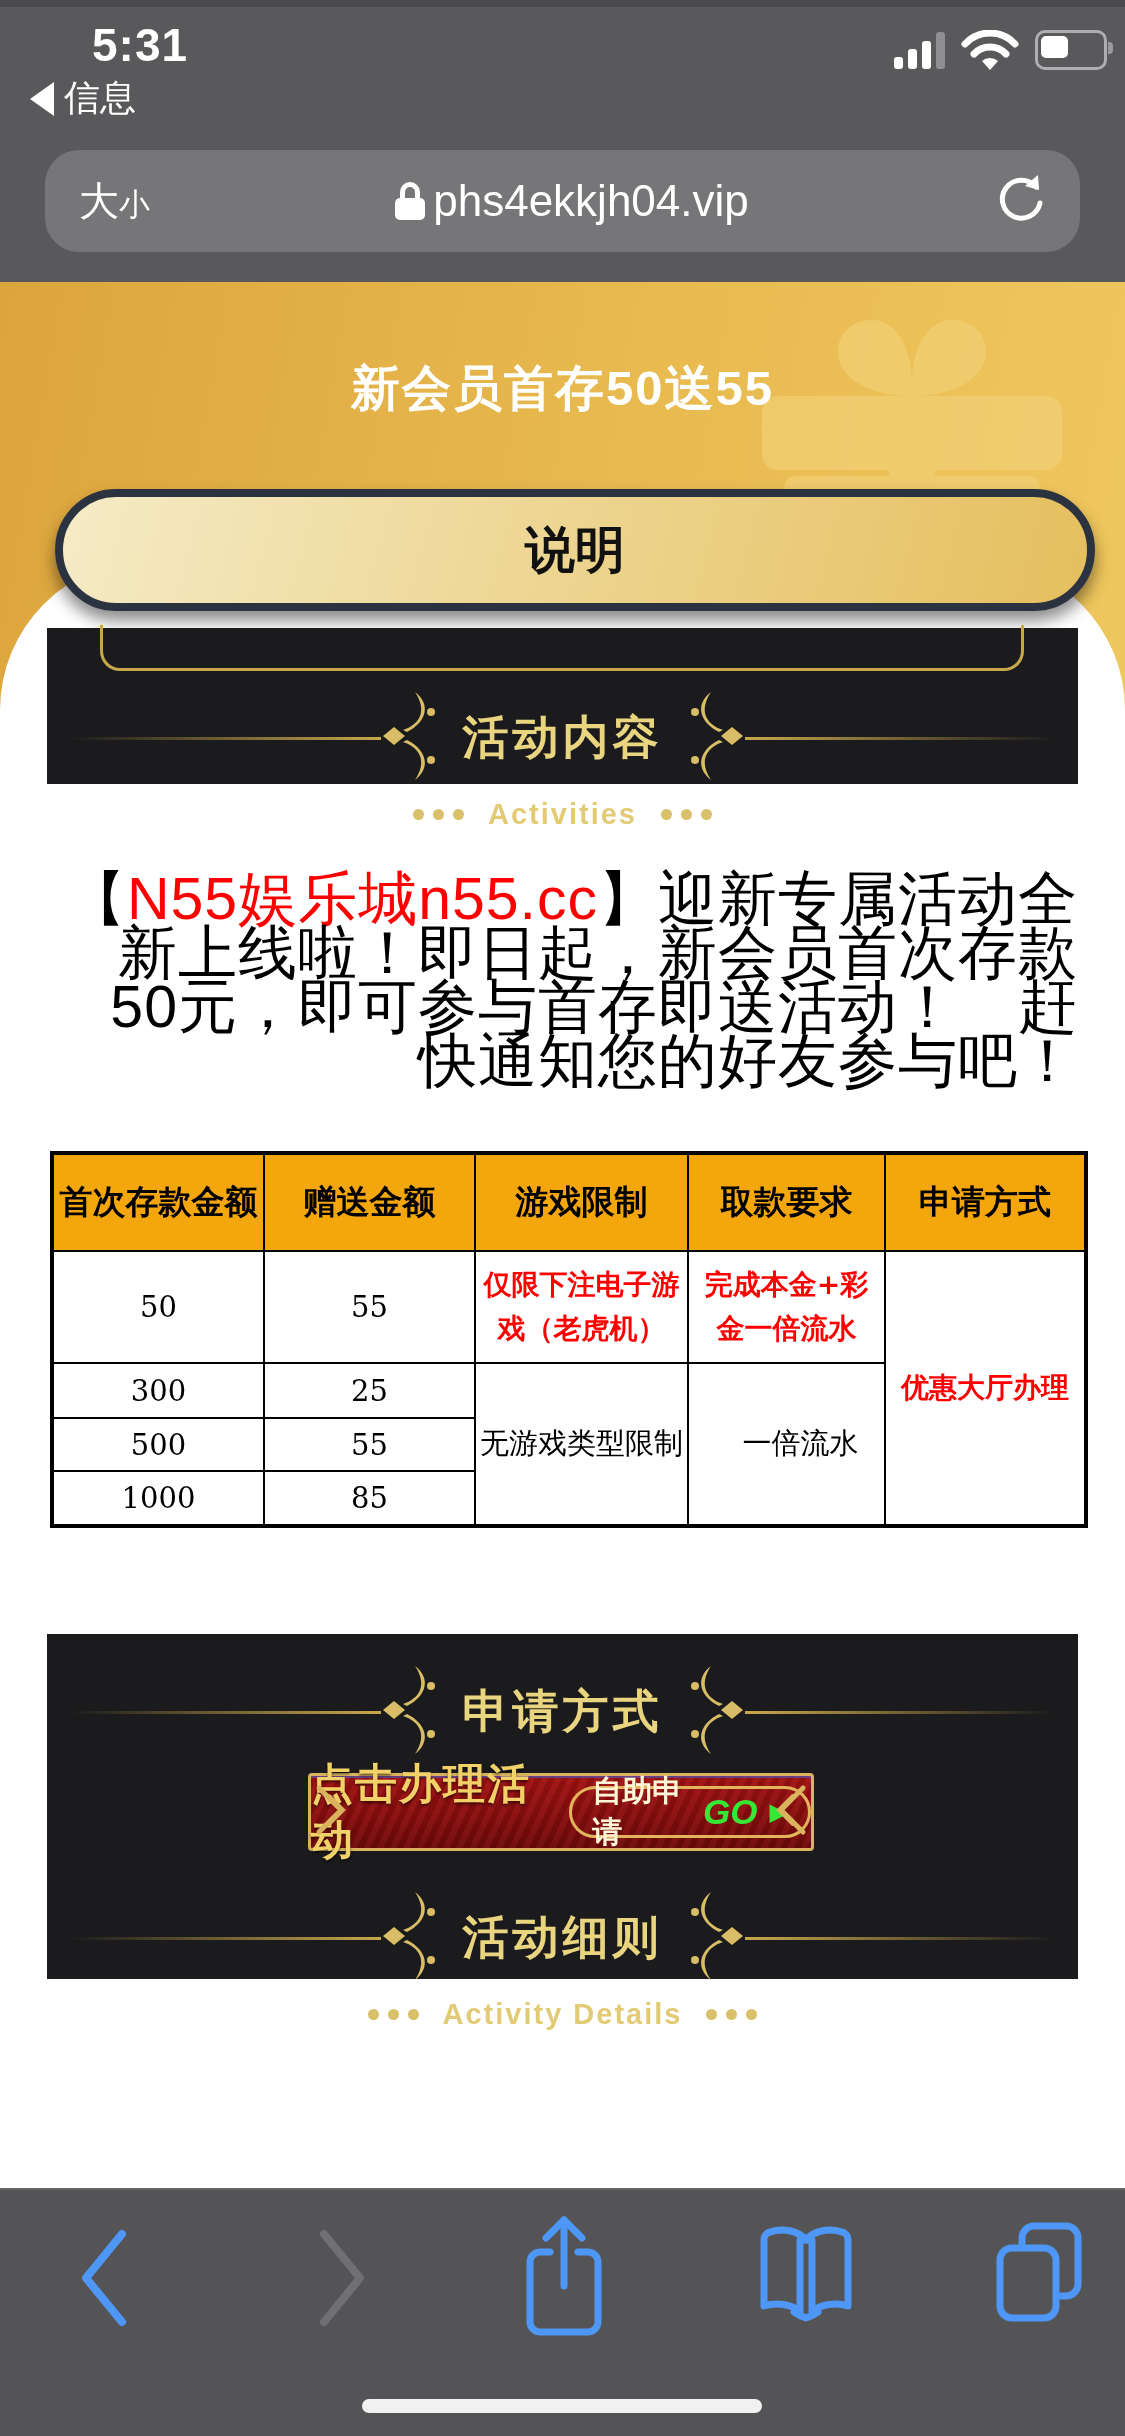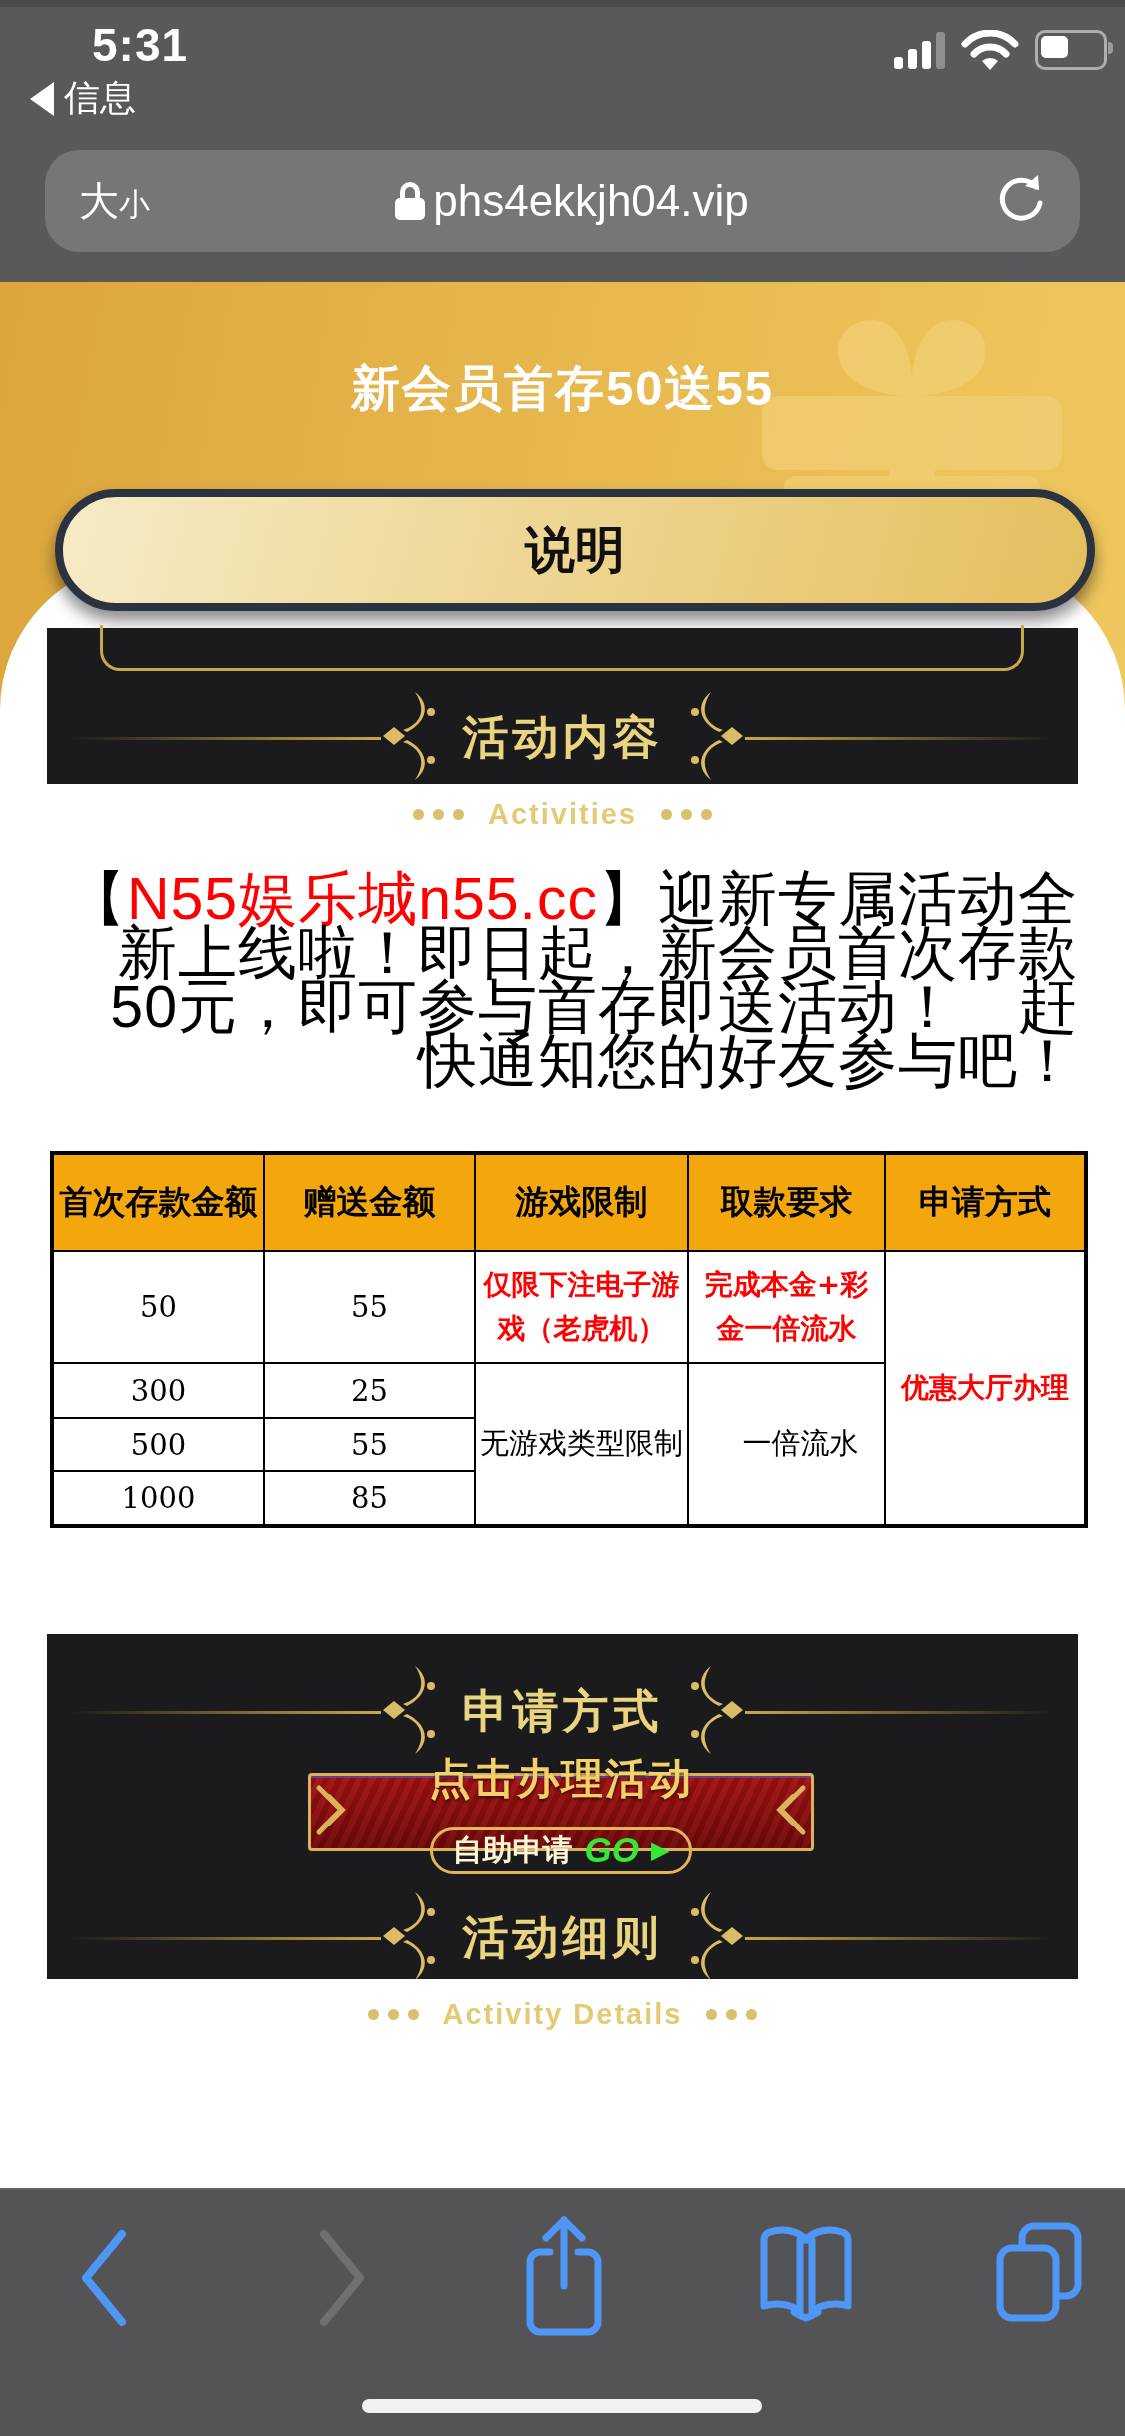--- a/index.html
+++ b/index.html
@@ -77,21 +77,21 @@
   .promo-table tr.r3 td{height:53px;}
   .promo-table tr.r4 td{height:55px;}
   .promo-table .redtext{color:#ff0000;font-weight:bold;font-size:28px;line-height:44px;}
   
   .apply-btn{position:absolute;left:261px;top:139px;width:506px;height:78px;box-sizing:border-box;
     border:3px solid #d9b35e;border-radius:4px;
     background:
       repeating-linear-gradient(115deg,rgba(0,0,0,.10) 0 6px,rgba(255,255,255,.03) 6px 12px),
       linear-gradient(180deg,#a31212 0%,#8a0d0d 55%,#6f0909 100%);
     box-shadow:inset 0 2px 0 rgba(90,74,160,.8);
-    display:flex;align-items:center;justify-content:center;gap:20px;flex-direction:column;}
+    display:flex;align-items:center;justify-content:center;gap:20px;}
   .apply-label{color:#f3d169;font-size:42px;font-weight:bold;letter-spacing:2px;text-shadow:0 2px 3px rgba(0,0,0,.55);}
   .apply-pill{height:52px;border:3px solid #e2b55c;border-radius:28px;display:flex;align-items:center;gap:12px;
     padding:0 20px;box-sizing:border-box;}
   .apply-pill .self{color:#fff6d8;font-size:30px;font-weight:bold;}
   .apply-pill .go{color:#35e835;font-size:35px;font-weight:bold;font-style:italic;}
   .apply-pill .goarrow{color:#35e835;font-size:24px;}
   .side-chev{position:absolute;top:50%;transform:translateY(-50%);}
   .side-chev.left{left:4px;}
   .side-chev.right{right:4px;}
   

